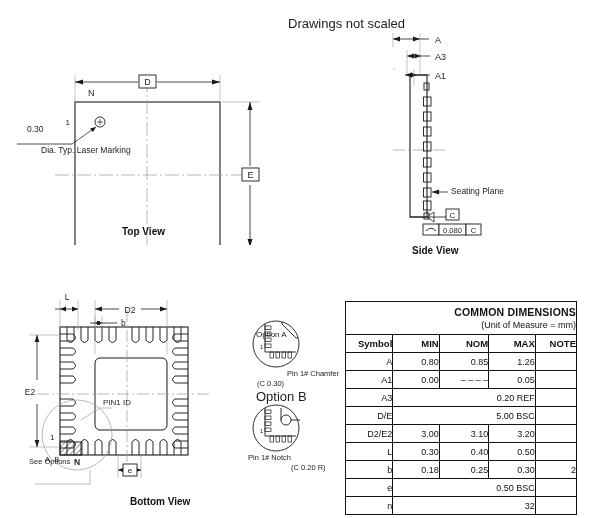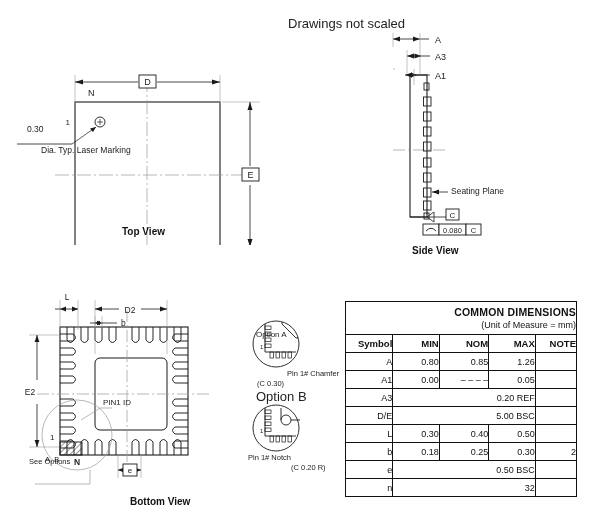--- a/index.html
+++ b/index.html
@@ -369,20 +369,27 @@
         <td class="sym c-sym">A3</td>
         <td colspan="3">0.20 REF</td>
         <td class="c-note"></td>
       </tr>
       <tr>
         <td class="sym c-sym">D/E</td>
         <td colspan="3">5.00 BSC</td>
         <td class="c-note"></td>
       </tr>
       <tr>
+        <td class="sym c-sym">D2/E2</td>
+        <td class="c-min">3.00</td>
+        <td class="c-nom">3.10</td>
+        <td class="c-max">3.20</td>
+        <td class="c-note"></td>
+      </tr>
+      <tr>
         <td class="sym c-sym">L</td>
         <td class="c-min">0.30</td>
         <td class="c-nom">0.40</td>
         <td class="c-max">0.50</td>
         <td class="c-note"></td>
       </tr>
       <tr>
         <td class="sym c-sym">b</td>
         <td class="c-min">0.18</td>
         <td class="c-nom">0.25</td>

